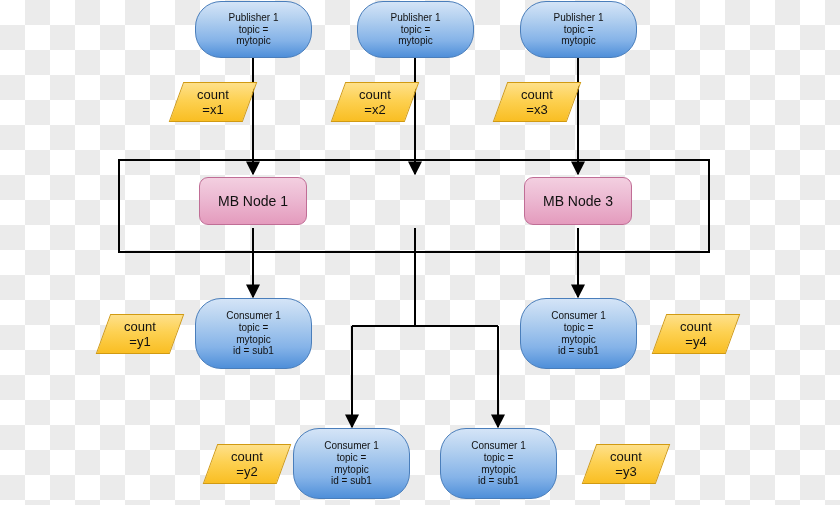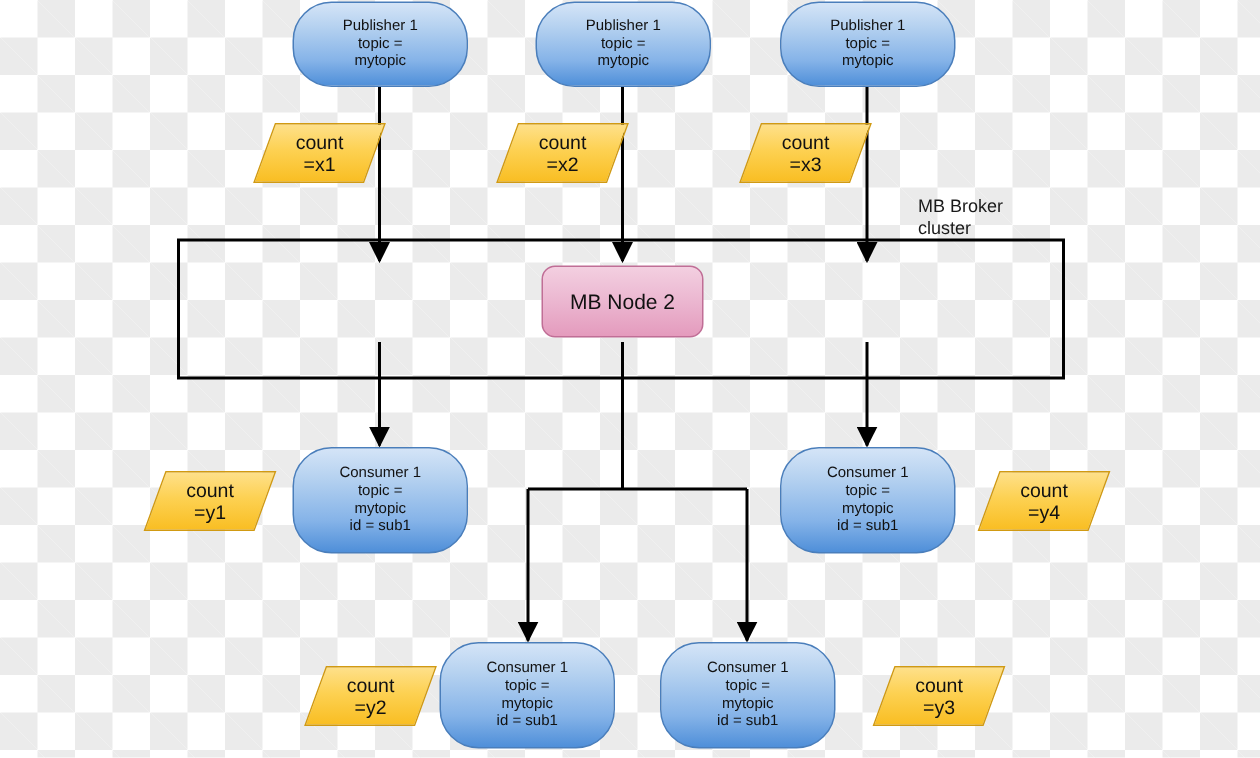--- a/index.html
+++ b/index.html
@@ -109,22 +109,20 @@
 
     <line x1="578" y1="228" x2="578" y2="297" stroke="#000" stroke-width="2" marker-end="url(#arrow)"></line>
 
     <path d="M 415 228 L 415 326" stroke="#000" stroke-width="2" fill="none"></path>
     <path d="M 352 326 L 498 326" stroke="#000" stroke-width="2" fill="none"></path>
     <line x1="352" y1="326" x2="352" y2="427" stroke="#000" stroke-width="2" marker-end="url(#arrow)"></line>
     <line x1="498" y1="326" x2="498" y2="427" stroke="#000" stroke-width="2" marker-end="url(#arrow)"></line>
   </svg>
 
   <div class="cluster-frame" style="left:118px;top:159px;width:592px;height:94px;"></div>
-  <div class="cluster-label" style="left:612px;top:130px;width:110px;">MB Broker
-cluster</div>
 
   <div class="node pubnode" style="left:195px;top:1px;width:117px;height:57px;">Publisher 1
 topic =
 mytopic</div>
   <div class="node pubnode" style="left:357px;top:1px;width:117px;height:57px;">Publisher 1
 topic =
 mytopic</div>
   <div class="node pubnode" style="left:520px;top:1px;width:117px;height:57px;">Publisher 1
 topic =
 mytopic</div>
@@ -135,21 +133,22 @@
   </div>
   <div class="count" style="left:338px;top:82px;">
     <span class="ctext">count
 =x2</span>
   </div>
   <div class="count" style="left:500px;top:82px;">
     <span class="ctext">count
 =x3</span>
   </div>
 
-  <div class="node mbnode" style="left:361px;top:177px;width:108px;height:48px;">MB Node 2</div>
+  <div class="node mbnode" style="left:199px;top:177px;width:108px;height:48px;">MB Node 1</div>
+  <div class="node mbnode" style="left:524px;top:177px;width:108px;height:48px;">MB Node 3</div>
 
   <div class="node connode" style="left:195px;top:298px;width:117px;height:71px;">Consumer 1
 topic =
 mytopic
 id = sub1</div>
   <div class="node connode" style="left:520px;top:298px;width:117px;height:71px;">Consumer 1
 topic =
 mytopic
 id = sub1</div>
 

